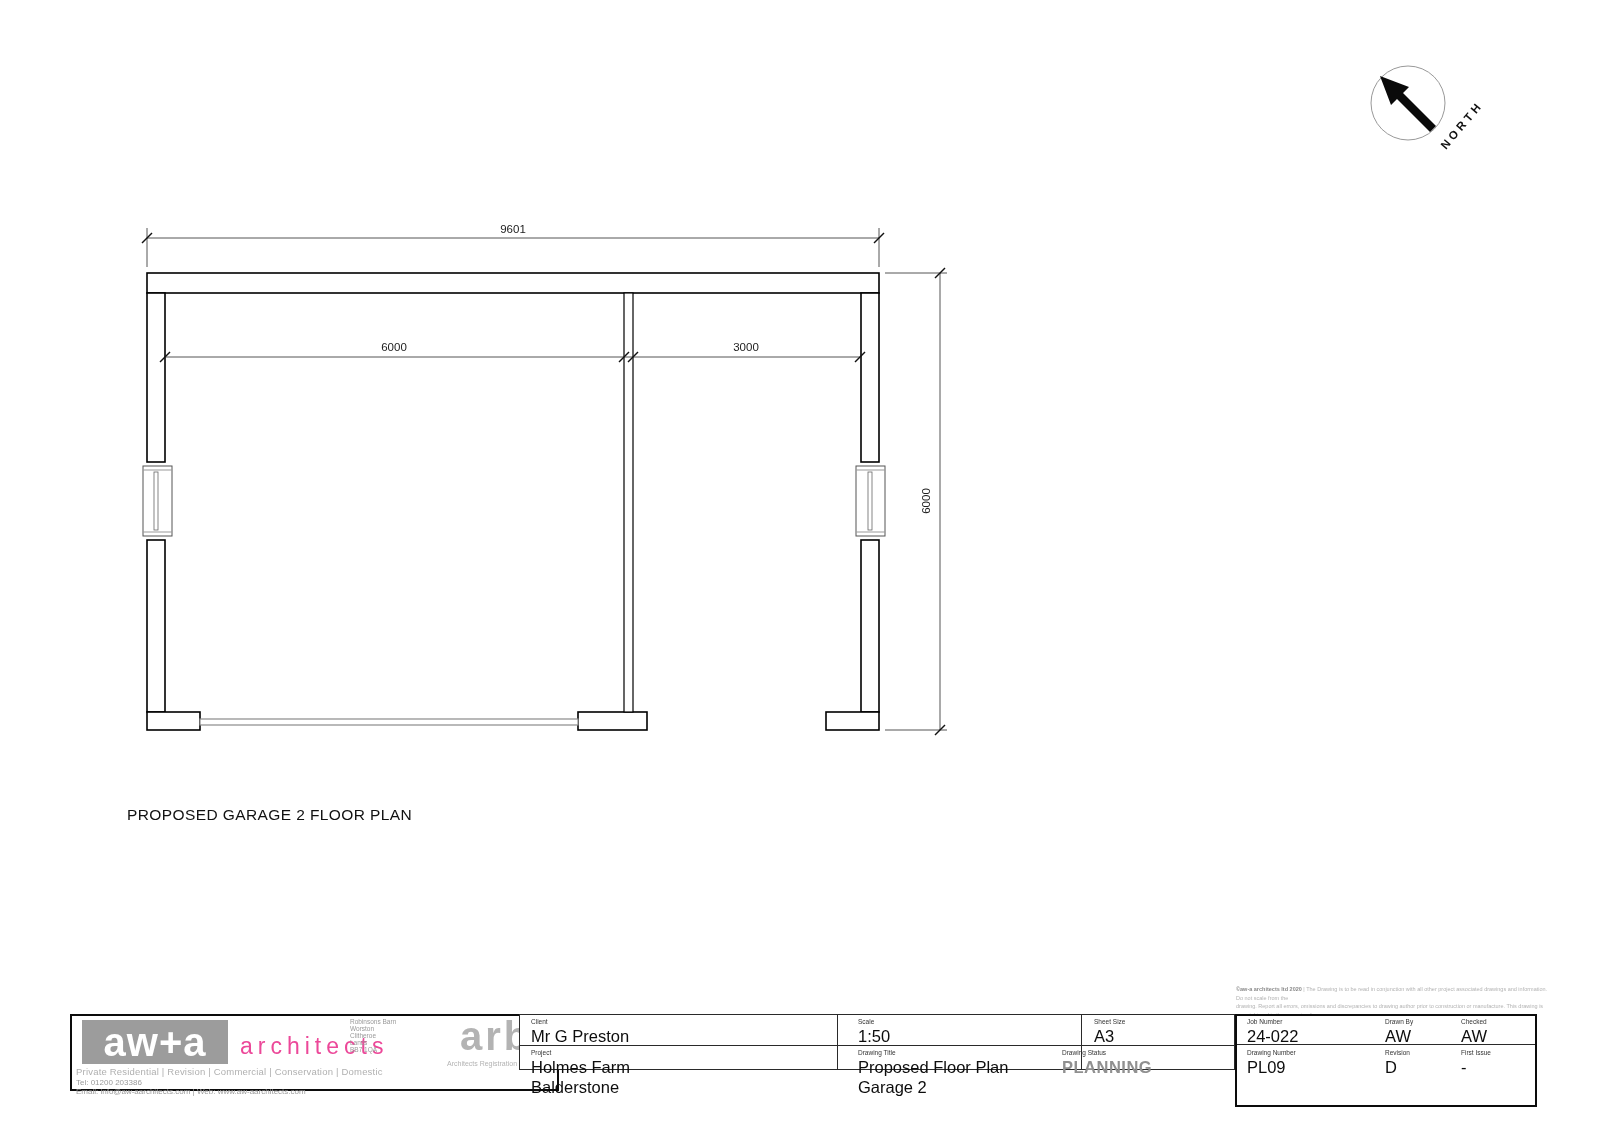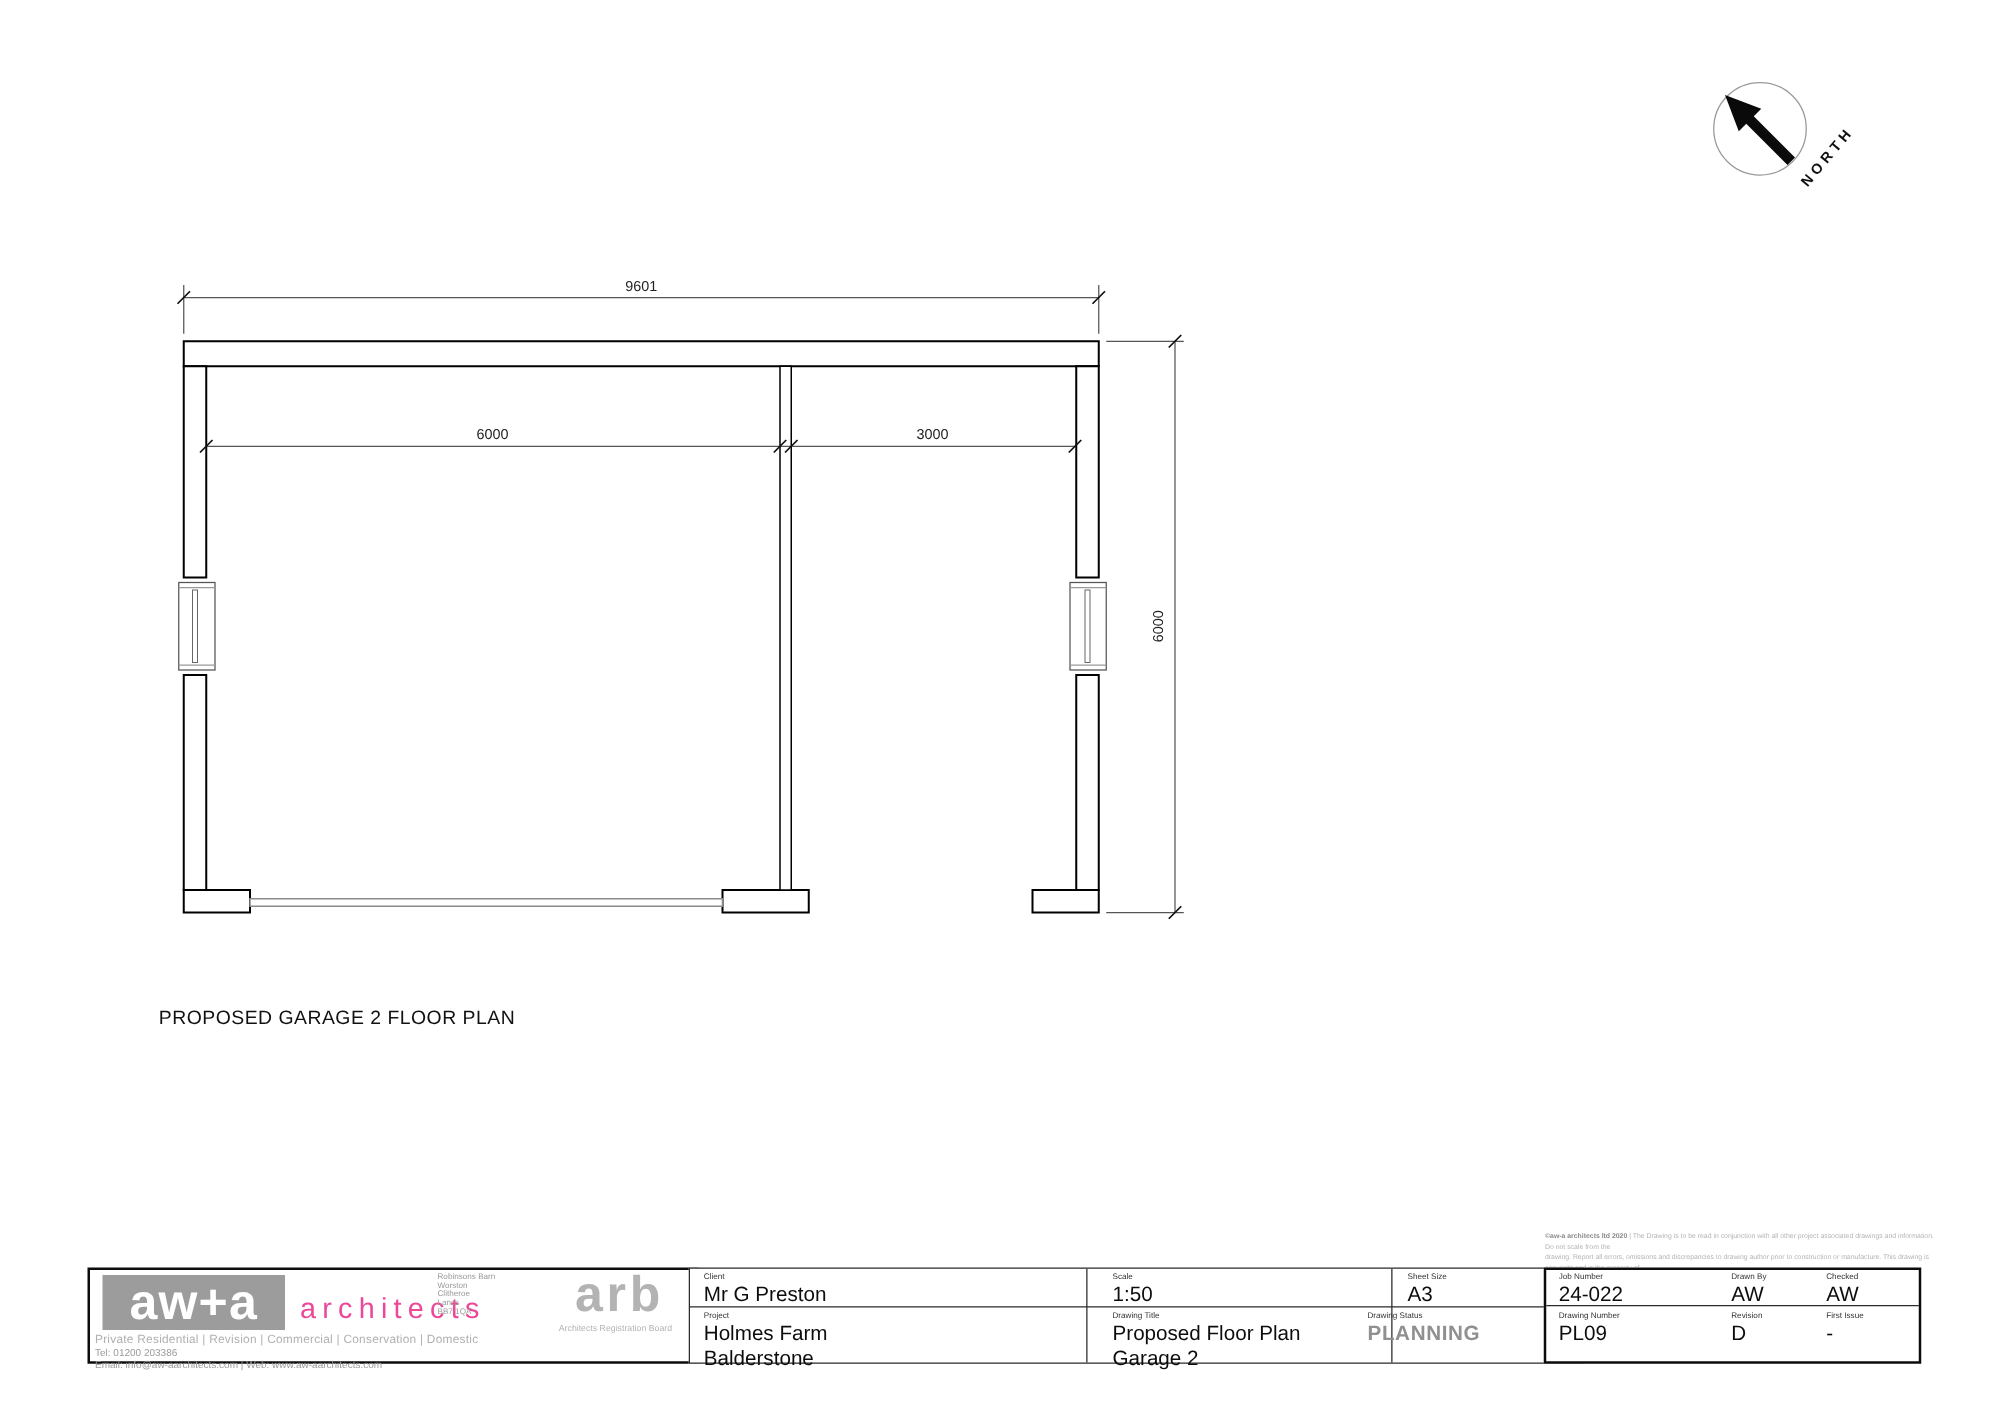--- a/index.html
+++ b/index.html
@@ -8,22 +8,22 @@
   .plan-svg{position:absolute;left:0;top:0;}
   .plan-title{position:absolute;left:127px;top:806px;font-size:15.5px;letter-spacing:.4px;
               color:#111;font-weight:400;}
   
   .copyright{position:absolute;left:1236px;top:985px;width:312px;font-size:5.5px;
              line-height:8.5px;color:#b3b3b3;}
   .copyright b{color:#8a8a8a;font-weight:bold;}
   
   .tb-box{position:absolute;background:#fff;box-sizing:border-box;}
   .tb-logo{left:30px;top:1014px;width:489px;height:77px;border:2.5px solid #0c0c0c;margin-left:40px;}
-  .tb-mid{left:519px;top:1014px;width:716px;height:77px;border:1px solid #2a2a2a;margin-left:32px;}
-  .tb-right{left:1235px;top:1014px;width:302px;height:77px;border:2.5px solid #0c0c0c;padding-left:44px;}
+  .tb-mid{left:519px;top:1014px;width:716px;height:56px;border:1px solid #2a2a2a;}
+  .tb-right{left:1235px;top:1014px;width:302px;height:93px;border:2.5px solid #0c0c0c;padding-left:44px;}
   .vline{position:absolute;top:0;bottom:0;width:1px;background:#2a2a2a;}
   .hline{position:absolute;left:0;right:0;height:1px;background:#2a2a2a;}
   .cell{position:absolute;box-sizing:border-box;}
   .cell .lbl{font-size:6.5px;color:#333;display:block;margin-bottom:1px;}
   .cell .val{font-size:16.5px;color:#0d0d0d;line-height:20px;}
   .val.status{color:#909090;font-weight:bold;letter-spacing:.5px;}
   
   .aw-box{position:absolute;left:10px;top:4px;width:146px;height:44px;background:#9c9c9c;
           display:flex;align-items:center;justify-content:center;}
   .aw-box span{color:#fff;font-size:40px;font-weight:bold;letter-spacing:1px;line-height:1;}

